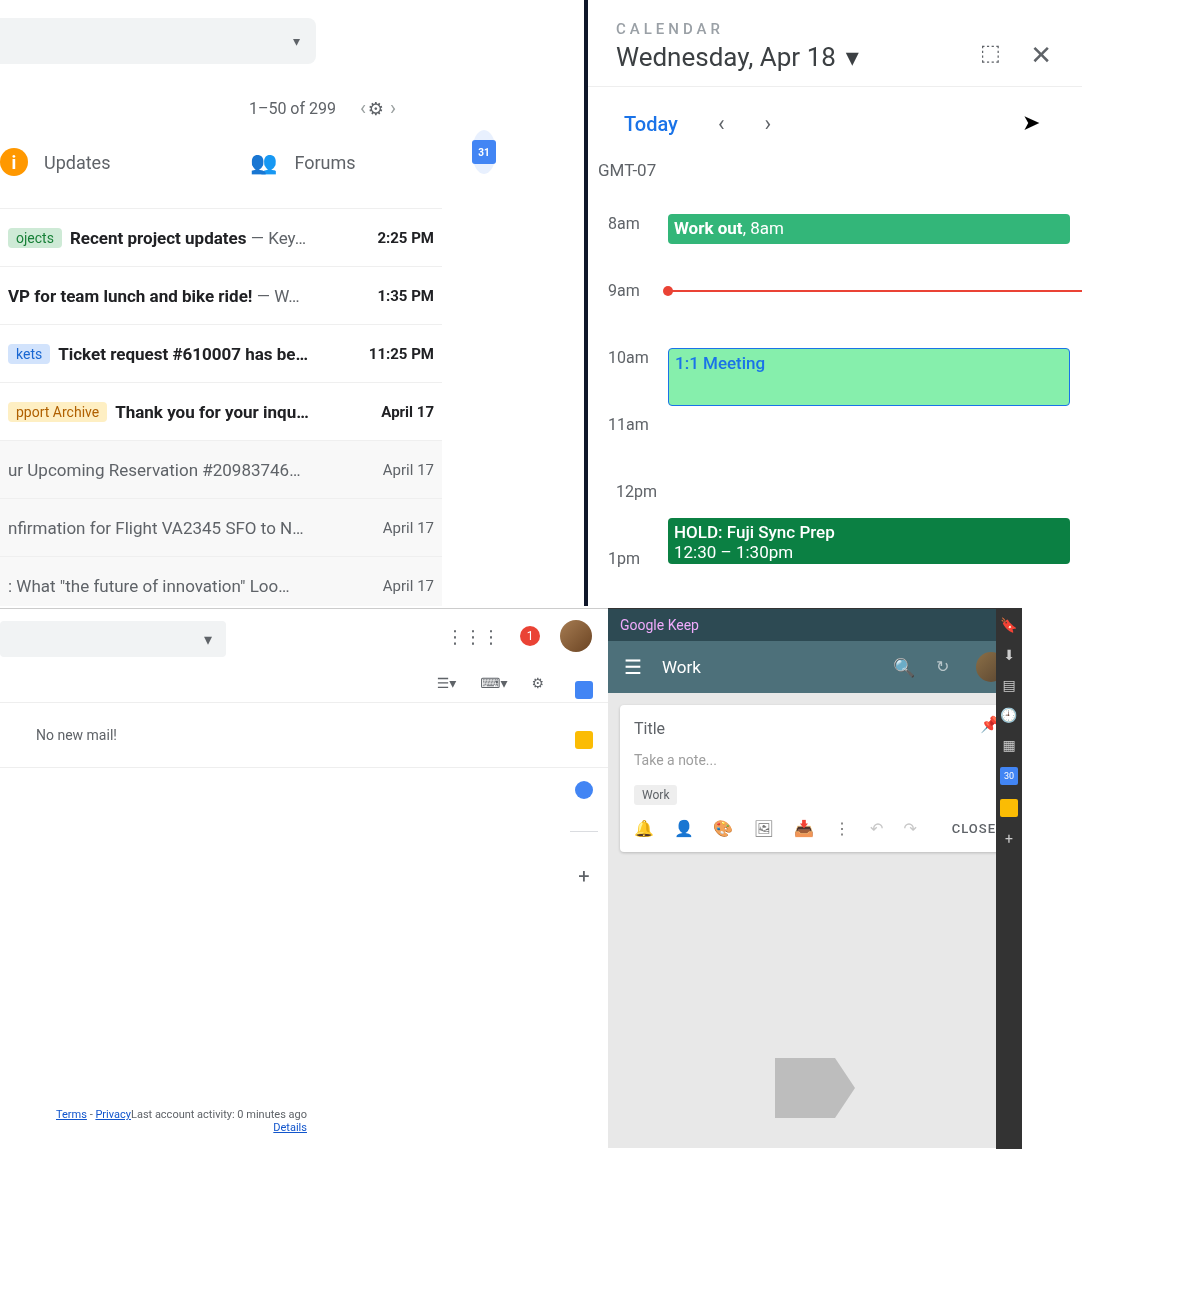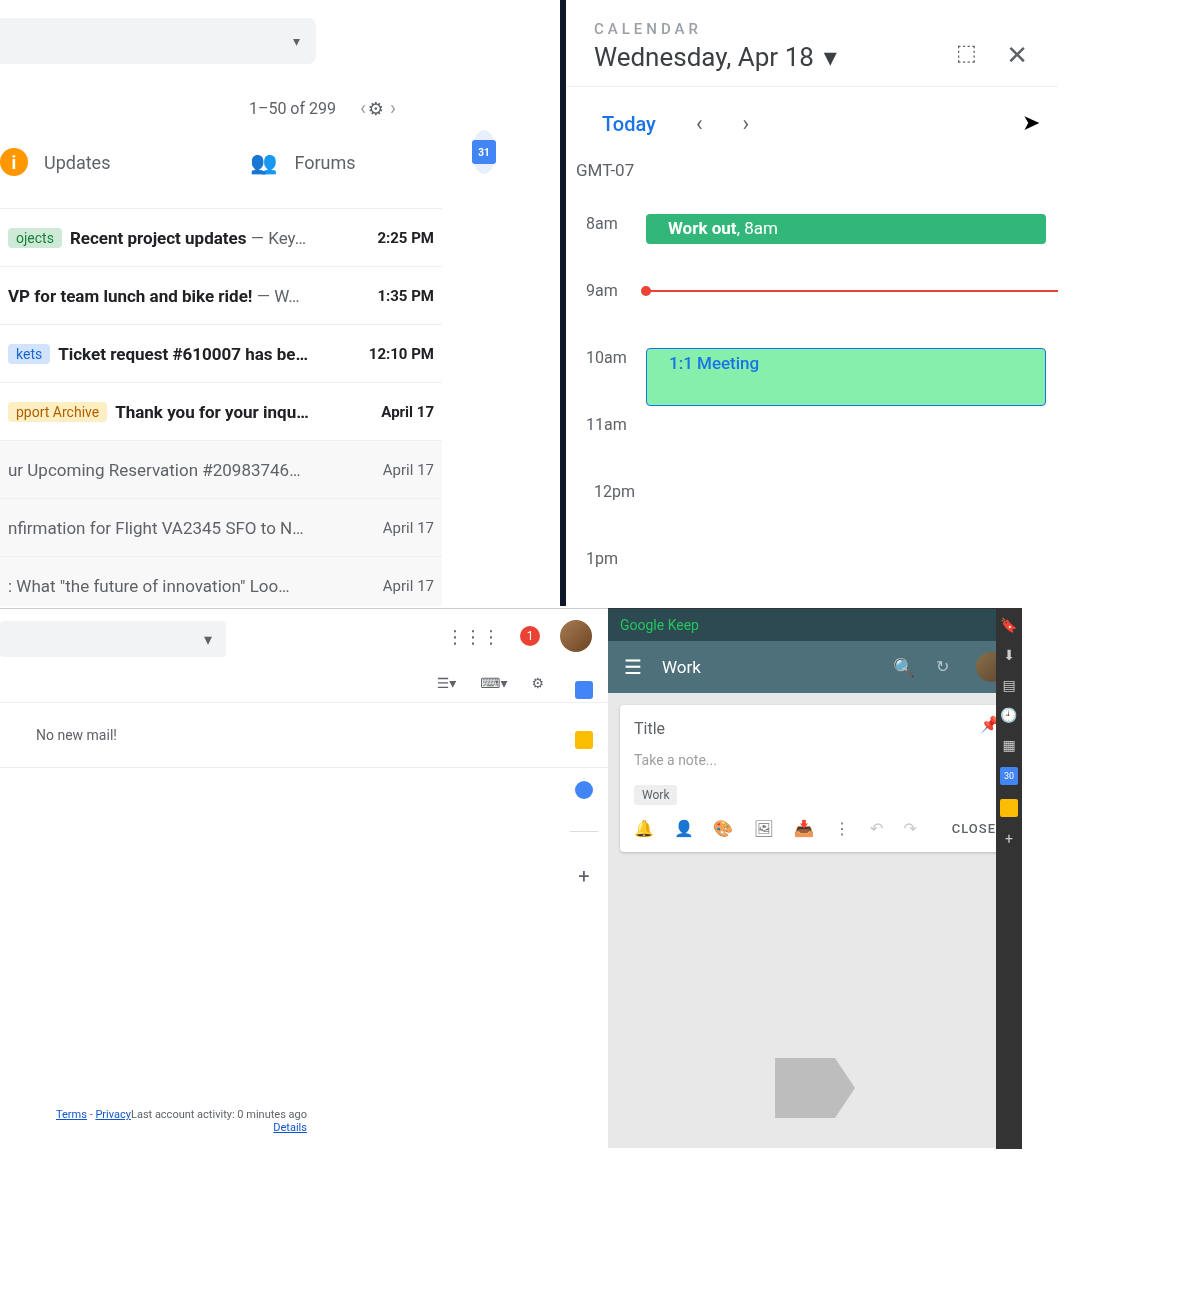--- a/index.html
+++ b/index.html
@@ -34,33 +34,33 @@
 .side-icons{position:absolute;left:472px;top:130px;width:64px;display:flex;align-items:center;gap:44px;padding-top:0}
 .icon-cal{width:44px;height:44px;border-radius:50%;background:#e8f0fe;display:flex;align-items:center;justify-content:center}
 .icon-cal-inner{width:24px;height:24px;background:#4285f4;border-radius:3px;color:#fff;font-size:10px;display:flex;align-items:center;justify-content:center;font-weight:700}
 .icon-keep{width:24px;height:24px;background:#fbbc04;border-radius:3px}
 .icon-tasks{width:24px;height:24px;background:#4285f4;border-radius:50%;position:relative}
 .icon-tasks::after{content:"✓";position:absolute;color:#fff;left:5px;top:2px;font-size:14px}
 .hr{width:28px;height:1px;background:#dadce0}
 .plus{font-size:28px;color:#5f6368}
 
 
-.cal-panel{position:absolute;left:560px;top:0;width:498px;height:606px;background:#fff;border-left:6px solid #0f172a}
+.cal-panel{position:absolute;left:584px;top:0;width:498px;height:606px;background:#fff;border-left:4px solid #0f172a}
 .cal-head{padding:20px 28px 14px}
 .cal-title{color:#9aa0a6;font-size:15px;letter-spacing:4px;font-weight:500}
 .cal-date{color:#3c4043;font-size:26px;font-weight:400;display:flex;align-items:center;gap:10px;margin-top:4px}
 .cal-open{position:absolute;right:76px;top:40px;width:26px;height:26px;color:#5f6368;font-size:22px}
 .cal-close{position:absolute;right:30px;top:40px;color:#5f6368;font-size:26px}
 .cal-nav{display:flex;align-items:center;gap:40px;padding:24px 36px 10px;border-top:1px solid #eee}
 .cal-today{color:#1a73e8;font-size:20px;font-weight:500}
 .cal-arrow{color:#5f6368;font-size:22px}
 .cal-tz{padding:14px 0 0 10px;color:#5f6368;font-size:17px}
 .cal-grid{position:relative;margin-top:10px;height:370px}
 .hour-lbl{position:absolute;left:20px;top:-4px;color:#5f6368;font-size:16px}
-.event{position:absolute;left:80px;right:12px;border-radius:4px;padding:4px 22px;font-size:17px}
+.event{position:absolute;left:80px;right:12px;border-radius:4px;padding:4px 6px;font-size:17px}
 .ev-workout{background:#33b679;color:#fff;top:24px;height:30px}
 .ev-meeting{top:158px;height:58px;background:#86efac;border:1px solid #1a73e8;color:#1a73e8}
 .ev-hold{top:328px;height:46px;background:#0b8043;color:#fff}
 .now-line{position:absolute;left:80px;right:0;top:100px;height:2px;background:#ea4335}
 .now-line::before{content:"";position:absolute;left:-5px;top:-4px;width:10px;height:10px;background:#ea4335;border-radius:50%}
 
 
 .gmail-bot{position:absolute;left:0;top:608px;width:608px;height:540px;background:#fff;border-top:1px solid #ccc}
 .gb-top{height:54px;display:flex;align-items:center;justify-content:flex-end;gap:20px;padding-right:16px}
 .gb-pill{width:226px;height:36px;background:#f1f3f4;border-radius:4px;position:absolute;left:0;top:12px;display:flex;align-items:center;justify-content:flex-end;padding-right:14px;color:#5f6368}
@@ -69,21 +69,21 @@
 .gb-avatar{width:32px;height:32px;border-radius:50%;background:linear-gradient(135deg,#a67c52,#6b4423)}
 .gb-toolbar{height:40px;display:flex;align-items:center;justify-content:flex-end;gap:24px;padding-right:64px;color:#5f6368;border-bottom:1px solid #eee;font-size:14px}
 .gb-nomail{padding:24px 36px;color:#5f6368;font-size:14px;border-bottom:1px solid #eee}
 .gb-foot{position:absolute;bottom:14px;left:12px;width:100%;display:flex;justify-content:flex-start;padding:0 56px 0 44px;font-size:11px;color:#5f6368}
 .gb-foot a{color:#15c;text-decoration:underline}
 .gb-side{position:absolute;right:8px;top:72px;width:32px;display:flex;flex-direction:column;align-items:center;gap:32px}
 .gb-side .mini{width:18px;height:18px;border-radius:3px}
 
 
 .keep{position:absolute;left:608px;top:608px;width:414px;height:540px;background:#e8e8e8;border-top:1px solid #333}
-.keep-title{height:32px;background:#2d4a53;color:#22c55e;display:flex;align-items:center;justify-content:space-between;padding:0 12px;font-size:14px}
+.keep-title{height:32px;background:#2d4a53;color:#f0abfc;display:flex;align-items:center;justify-content:space-between;padding:0 12px;font-size:14px}
 .keep-head{height:52px;background:#4d707a;display:flex;align-items:center;gap:20px;padding:0 16px;color:#fff}
 .keep-menu{font-size:20px}
 .keep-work{font-size:17px;flex:1}
 .keep-search{font-size:18px}
 .keep-refresh{width:20px;height:20px;opacity:.6}
 .keep-av{width:30px;height:30px;border-radius:50%;background:linear-gradient(135deg,#8b6f47,#5a4530)}
 .note{margin:12px;background:#fff;border-radius:4px;box-shadow:0 1px 3px rgba(0,0,0,.2);padding:14px;position:relative}
 .note-title{color:#5f6368;font-size:16px;margin-bottom:14px}
 .note-body{color:#9e9e9e;font-size:14px;margin-bottom:16px}
 .note-pin{position:absolute;right:10px;top:10px;color:#9e9e9e}
@@ -126,21 +126,21 @@
         <span class="subj">Recent project updates<span class="light"> — Key…</span></span>
         <span class="time">2:25 PM</span>
       </div>
       <div class="msg unread">
         <span class="subj">VP for team lunch and bike ride!<span class="light"> — W…</span></span>
         <span class="time">1:35 PM</span>
       </div>
       <div class="msg unread">
         <span class="lbl blue">kets</span>
         <span class="subj">Ticket request #610007 has be…</span>
-        <span class="time">12:10 PM</span>
+        <span class="time">11:25 PM</span>
       </div>
       <div class="msg unread">
         <span class="lbl orange">pport Archive</span>
         <span class="subj">Thank you for your inqu…</span>
         <span class="time">April 17</span>
       </div>
       <div class="msg read">
         <span class="subj">ur Upcoming Reservation #20983746…</span>
         <span class="time">April 17</span>
       </div>
@@ -179,20 +179,24 @@
     <span class="cal-today">Today</span>
     <span class="cal-arrow">‹</span>
     <span class="cal-arrow">›</span>
   </div>
   <div class="cal-tz">GMT-07</div>
   <div class="cal-grid" id="cal-grid">
     <div class="now-line"></div>
     <div class="event ev-workout"><b>Work out</b><span>, 8am</span></div>
     <div class="event ev-meeting">
         <div style="font-weight:500">1:1 Meeting</div>
+      </div>
+    <div class="event ev-hold">
+        <div style="font-weight:500">HOLD: Fuji Sync Prep</div>
+        <div>12:30 – 1:30pm</div>
       </div>
   <div class="hour-lbl" style="top: 24px;">8am</div>
       <div class="hour-lbl" style="top: 91px;">9am</div>
       <div class="hour-lbl" style="top: 158px;">10am</div>
       <div class="hour-lbl" style="top: 225px;">11am</div>
       <div class="hour-lbl" style="top: 292px; margin-left: 8px;">12pm</div>
       <div class="hour-lbl" style="top: 359px;">1pm</div>
     </div>
 </div>
 

